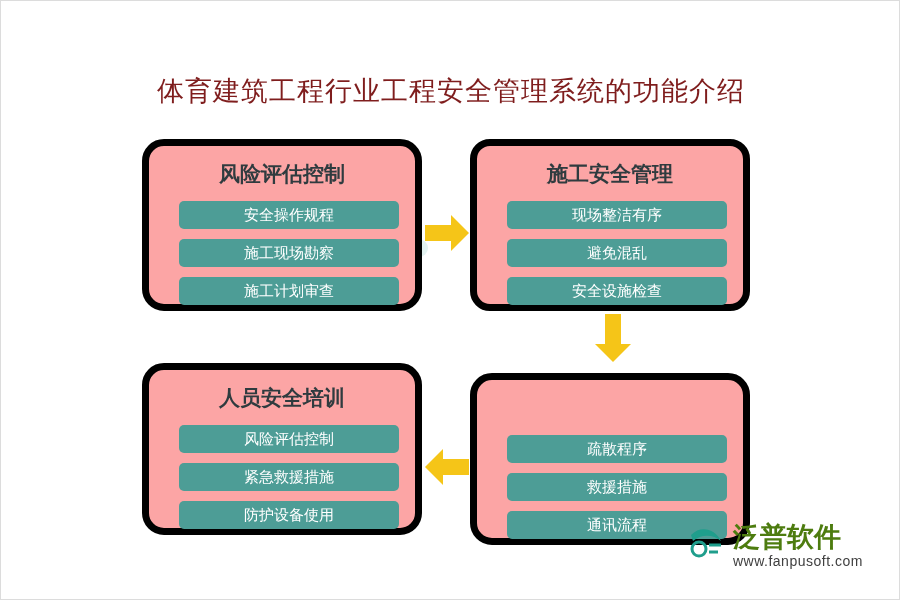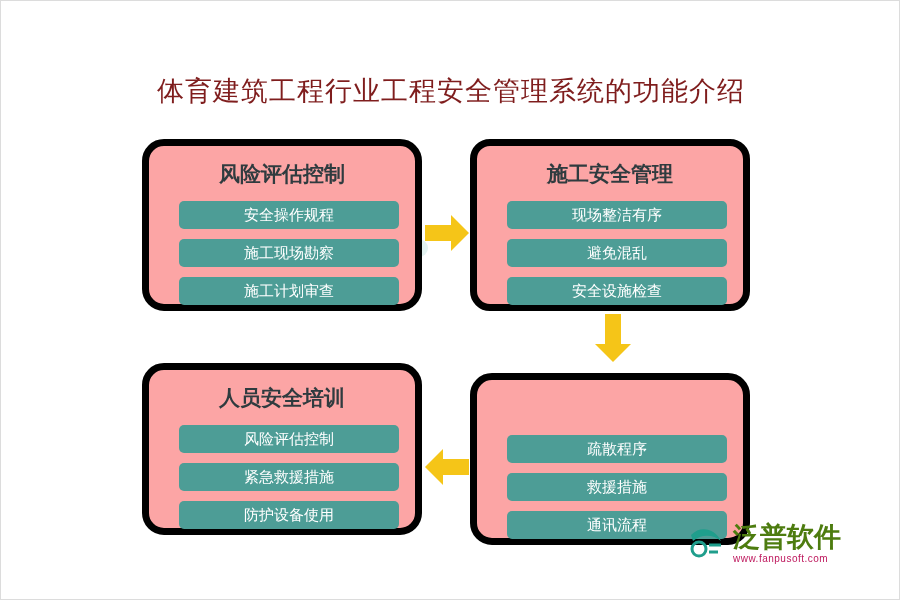--- a/index.html
+++ b/index.html
@@ -135,22 +135,22 @@
     top: 0px;
     font-size: 27px;
     font-weight: bold;
     color: #4d7c0f;
     white-space: nowrap;
   }
   #logo .logo-url {
     position: absolute;
     left: 46px;
     top: 34px;
-    font-size: 10px;
-    color: #be185d;
+    font-size: 14px;
+    color: #404040;
     letter-spacing: 0.5px;
     white-space: nowrap;
   }
 </style>
 </head>
 <body>
 
 <div id="page">
 
   <div id="title">体育建筑工程行业工程安全管理系统的功能介绍</div>

